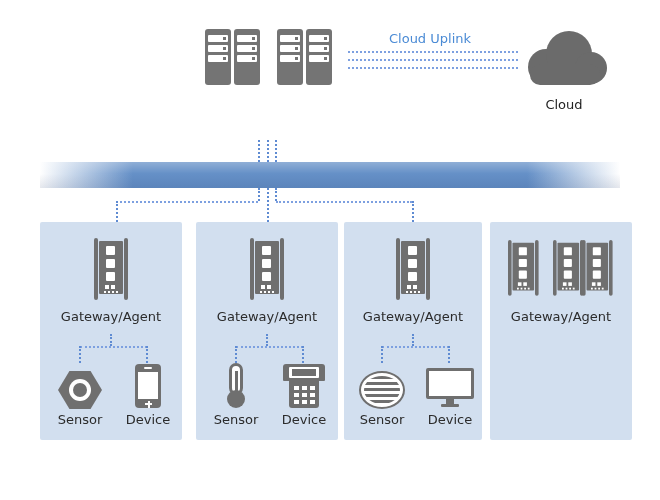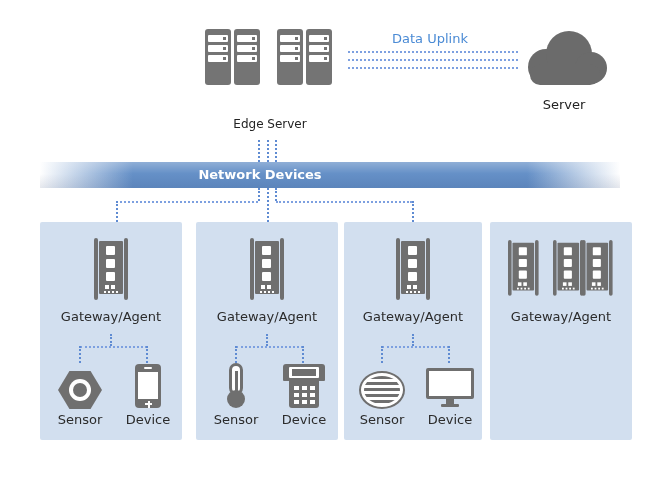--- a/index.html
+++ b/index.html
@@ -168,45 +168,43 @@
         <i></i>
       </div>
     <div class="slot s2">
         <i></i>
       </div>
     <div class="slot s3">
         <i></i>
       </div>
   </div>
 
-  <div class="engine-sub">Edge Server</div>
-
-  <div class="uplink-label">Data Uplink</div>
+
+  <div class="uplink-label">Cloud Uplink</div>
   <div class="abs dot-h up1"></div>
   <div class="abs dot-h up2"></div>
   <div class="abs dot-h up3"></div>
 
   <div class="cloud-wrap">
     <svg width="96" height="62" viewBox="0 0 96 62">
       <g fill="#6b6b6b">
         <circle cx="30" cy="40" r="18"></circle>
         <circle cx="53" cy="27" r="23"></circle>
         <circle cx="75" cy="41" r="16"></circle>
         <rect x="14" y="37" width="70" height="21" rx="10"></rect>
       </g>
     </svg>
   </div>
-  <div class="cloud-label">Server</div>
+  <div class="cloud-label">Cloud</div>
 
   <div class="abs dot-v vs1"></div>
   <div class="abs dot-v vs2"></div>
   <div class="abs dot-v vs3"></div>
 
   <div class="net-bar"></div>
-  <div class="net-label">Network Devices</div>
 
   <div class="abs dot-v bs1"></div>
   <div class="abs dot-v bs2"></div>
   <div class="abs dot-v bs3"></div>
   <div class="abs dot-h bh-left"></div>
   <div class="abs dot-h bh-right"></div>
   <div class="abs dot-v bd-left"></div>
   <div class="abs dot-v bd-right"></div>
 
   <div class="panel p1">

